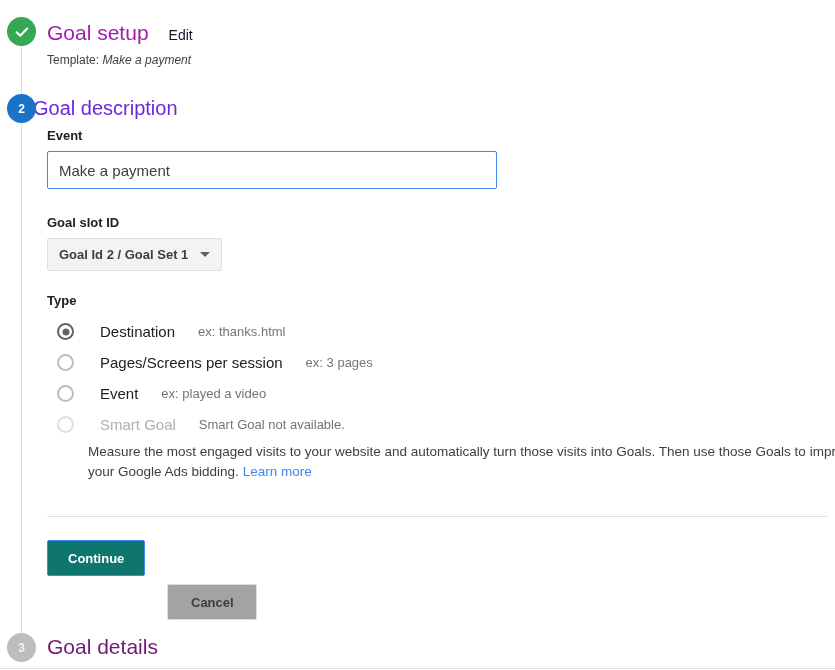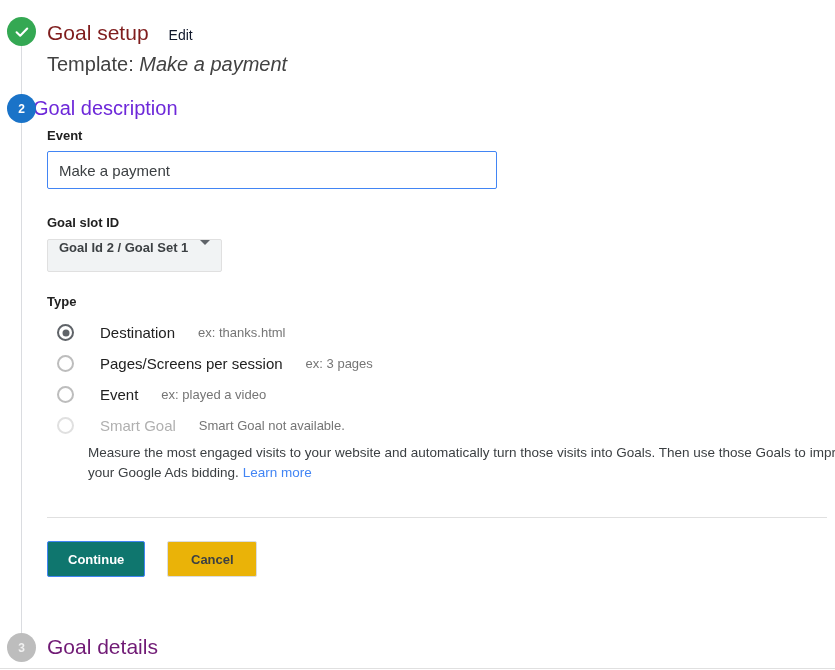--- a/index.html
+++ b/index.html
@@ -68,33 +68,33 @@
     left: 47px;
     top: 19px;
     display: flex;
     align-items: baseline;
     gap: 20px;
     white-space: nowrap;
   }
   .step-heading {
     font-size: 21px;
     font-weight: normal;
-    color: #7f1d1d;
+    color: #a21caf;
     line-height: 28px;
   }
   .edit-link {
     font-size: 14px;
     color: #0f172a;
     cursor: pointer;
   }
   .template-line {
     position: absolute;
     left: 47px;
     top: 53px;
-    font-size: 20px;
+    font-size: 12px;
     color: #424242;
     white-space: nowrap;
   }
   .template-line .tpl-value {
     font-style: italic;
   }
 
   
   .step2 { position: absolute; left: 0; top: 0; }
   .step2 .step-marker { top: 94px; }
@@ -134,21 +134,21 @@
     border-radius: 2px;
     background: #fff;
     outline: none;
   }
 
   .spacer-26 { height: 26px; }
   .spacer-22 { height: 22px; }
 
   .dropdown {
     display: inline-flex;
-    align-items: flex-start;
+    align-items: center;
     gap: 12px;
     height: 33px;
     padding: 0 11px;
     box-sizing: border-box;
     background: #f1f3f4;
     border: 1px solid #e0e0e0;
     border-radius: 2px;
     font-size: 13px;
     font-weight: bold;
     color: #3c4043;
@@ -254,24 +254,25 @@
     display: inline-flex;
     align-items: center;
     justify-content: center;
   }
   .btn-primary {
     background: #0f766e;
     color: #ffffff;
     border: 1px solid #4285f4;
   }
   .btn-secondary {
-    background: #eab308;
+    background: #a3a3a3;
     color: #3c4043;
     border: 1px solid #dadce0;
     min-width: 90px;
+    margin-top: 44px;
   }
 
   
   .step3 { position: absolute; left: 0; top: 0; }
   .step3 .step-marker { top: 633px; }
   .step3-heading {
     position: absolute;
     left: 47px;
     top: 633px;
     font-size: 21px;

